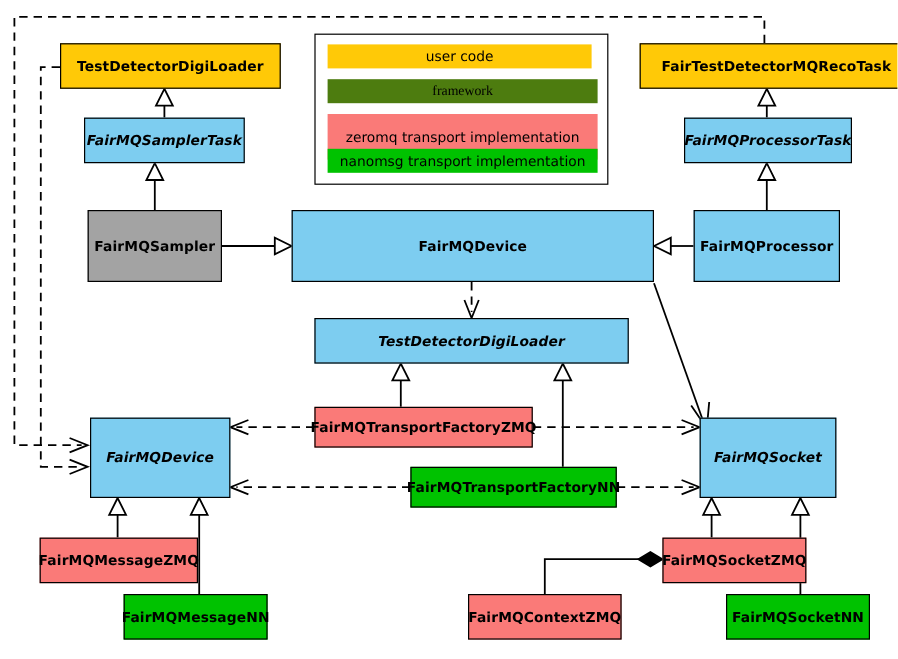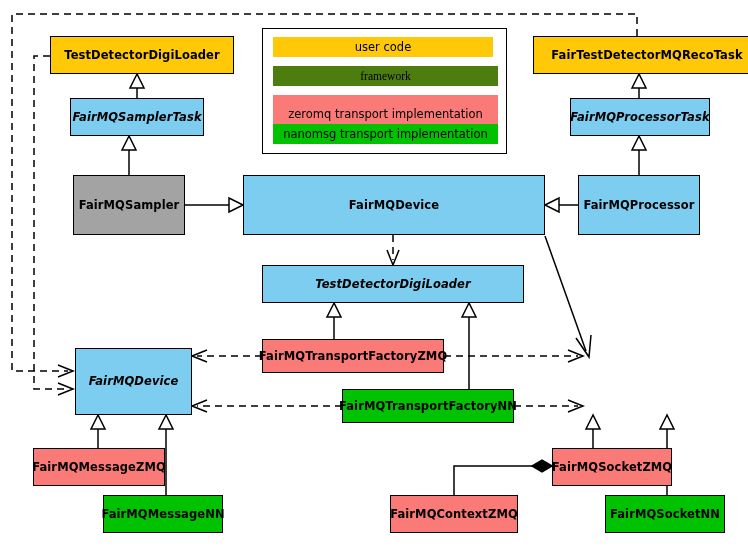--- a/index.html
+++ b/index.html
@@ -210,20 +210,23 @@
   </div>
 
   <div class="node" style="left:342px; top:389px; width:172px; height:34px; background:#00C200;">
     <span>FairMQTransportFactoryNN</span>
   </div>
 
   <div class="node abstract" style="left:75px; top:348px; width:117px; height:67px; background:#7DCDF0;">
     <span>FairMQDevice</span>
   </div>
 
+  <div class="node abstract" style="left:583px; top:348px; width:114px; height:67px; background:#7DCDF0;">
+    <span>FairMQSocket</span>
+  </div>
 
   <div class="node" style="left:33px; top:448px; width:132px; height:38px; background:#FA7A78;">
     <span>FairMQMessageZMQ</span>
   </div>
 
   <div class="node" style="left:103px; top:495px; width:120px; height:38px; background:#00C200;">
     <span>FairMQMessageNN</span>
   </div>
 
   <div class="node" style="left:552px; top:448px; width:120px; height:38px; background:#FA7A78;">

